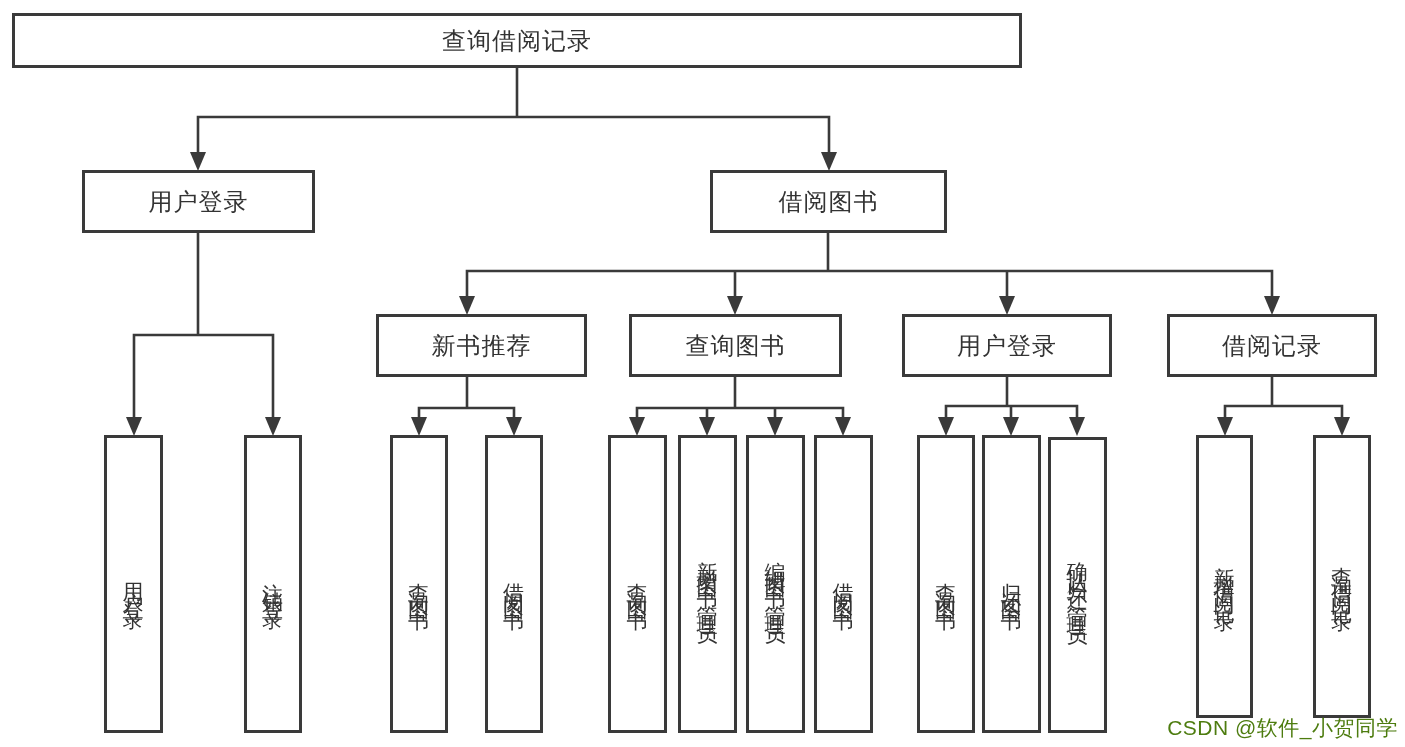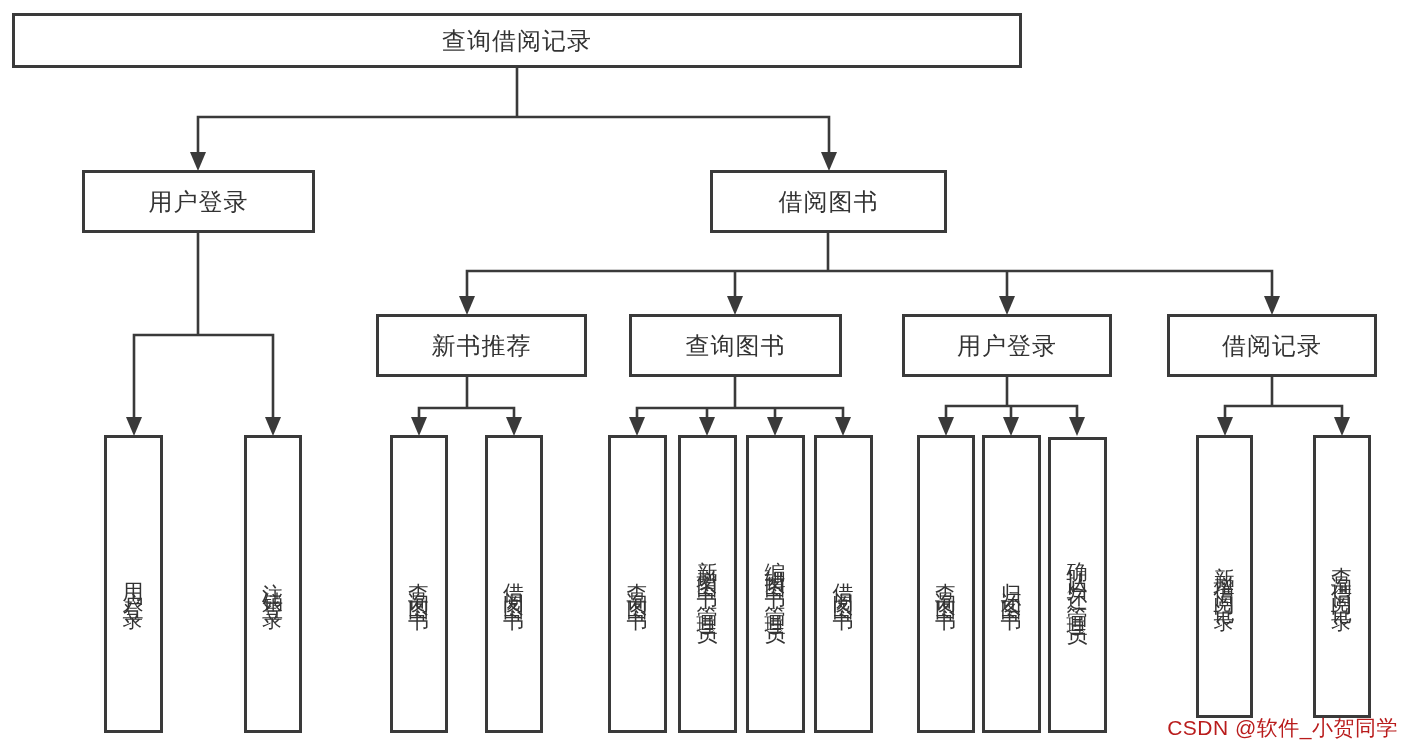--- a/index.html
+++ b/index.html
@@ -18,21 +18,21 @@
     z-index:2;
   }
   .vbox .vtext {
     writing-mode:vertical-rl; text-orientation:mixed;
     font-size:21px; letter-spacing:9px; line-height:1; color:#333333;
     white-space:nowrap;
   }
   svg.connectors { position:absolute; left:0; top:0; z-index:1; }
   .watermark {
     position:absolute; right:7px; bottom:5px; z-index:5;
-    font-size:21px; color:#b91c1c; letter-spacing:0.5px;
+    font-size:21px; color:#4d7c0f; letter-spacing:0.5px;
     text-shadow:0 1px 0 #ffffff;
   }
 </style>
 </head>
 <body>
 
 <div class="stage">
 
   <svg class="connectors" width="1405" height="747" viewBox="0 0 1405 747">
     <g stroke="#3a3a3a" stroke-width="2.6" fill="none" stroke-linecap="square">

